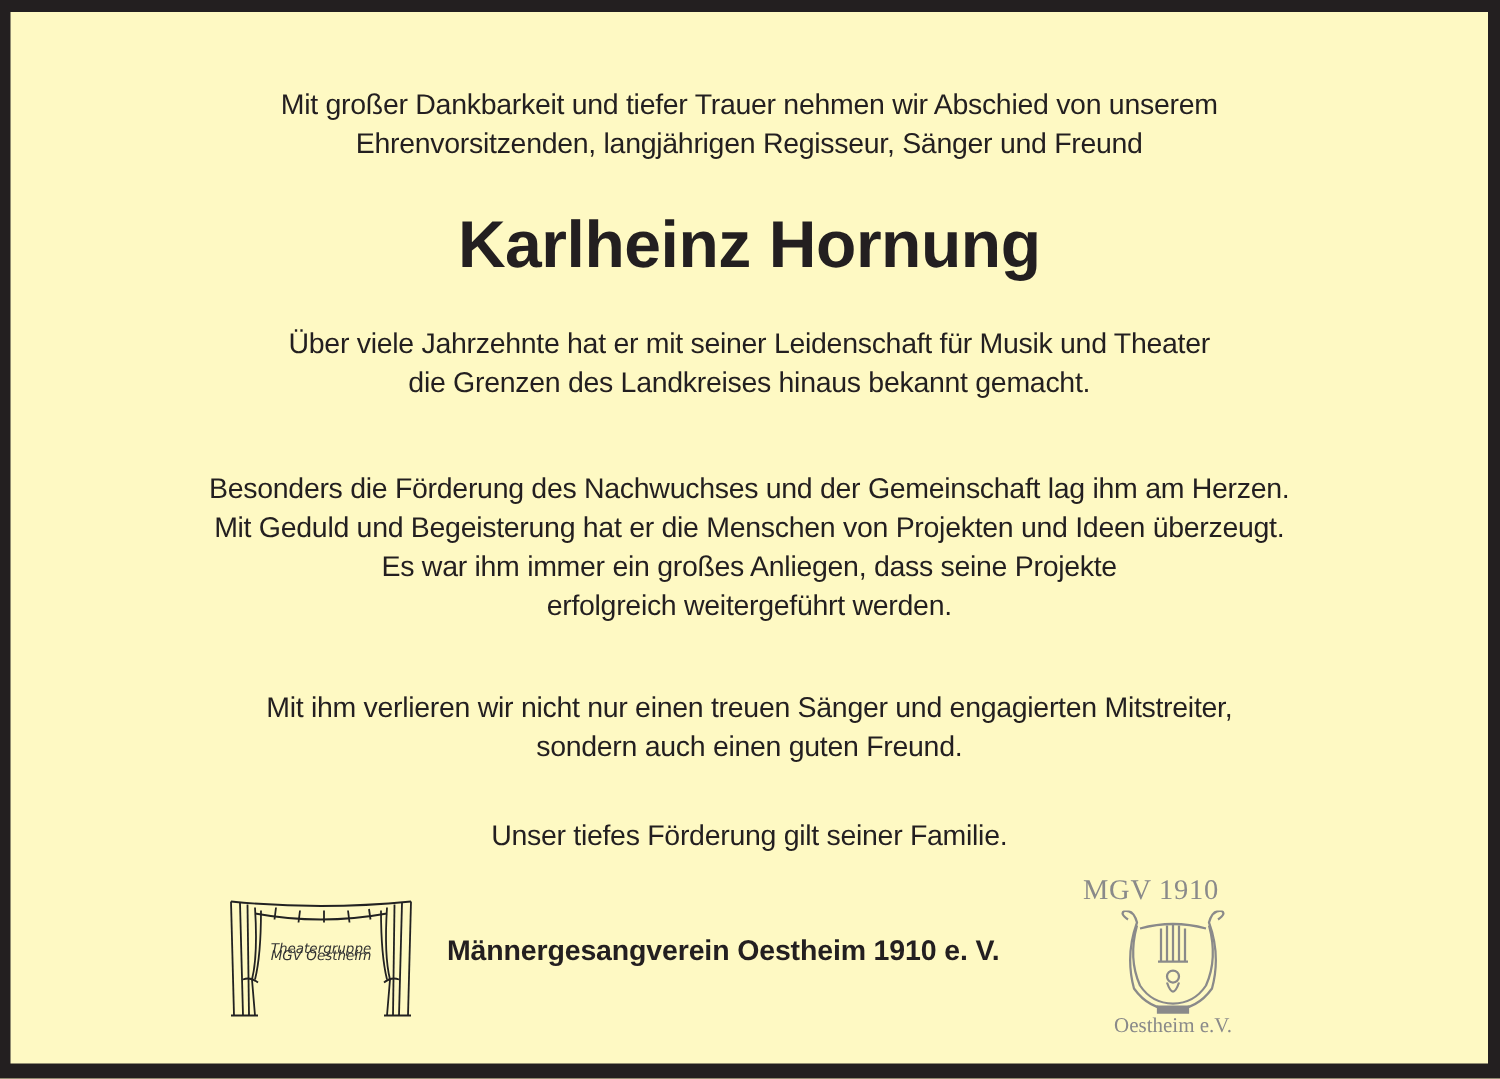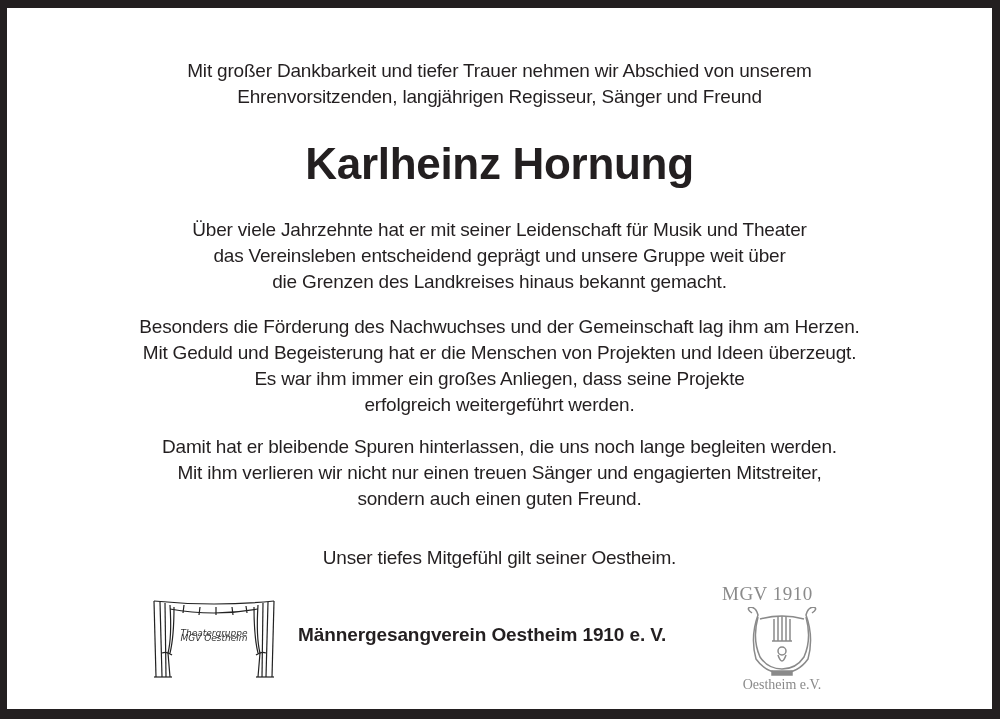--- a/index.html
+++ b/index.html
@@ -7,21 +7,21 @@
     width: 1000px; height: 719px;
     background: #231f20;
     position: relative;
     overflow: hidden;
     font-family: "Liberation Sans", "DejaVu Sans", sans-serif;
   }
   .page {
     position: absolute;
     left: 7px; top: 8px;
     width: 985px; height: 701px;
-    background: #ffffff;
+    background: #fef9c3;
     color: #231f20;
   }
   .block {
     position: absolute;
     left: 0; right: 0;
     text-align: center;
   }
   .line {
     display: block;
     white-space: nowrap;
@@ -103,42 +103,38 @@
 
   <div class="block intro">
     <span class="line">Mit großer Dankbarkeit und tiefer Trauer nehmen wir Abschied von unserem</span>
     <span class="line">Ehrenvorsitzenden, langjährigen Regisseur, Sänger und Freund</span>
   </div>
 
   <div class="block name">Karlheinz Hornung</div>
 
   <div class="block p1">
     <span class="line">Über viele Jahrzehnte hat er mit seiner Leidenschaft für Musik und Theater</span>
-    <span class="line">das Vereinsleben entscheidend geprägt und unsere Gruppe weit über</span>
     <span class="line">die Grenzen des Landkreises hinaus bekannt gemacht.</span>
   </div>
 
   <div class="block p2">
     <span class="line">Besonders die Förderung des Nachwuchses und der Gemeinschaft lag ihm am Herzen.</span>
     <span class="line">Mit Geduld und Begeisterung hat er die Menschen von Projekten und Ideen überzeugt.</span>
     <span class="line">Es war ihm immer ein großes Anliegen, dass seine Projekte</span>
     <span class="line">erfolgreich weitergeführt werden.</span>
   </div>
 
-  <div class="block p3">
-    <span class="line">Damit hat er bleibende Spuren hinterlassen, die uns noch lange begleiten werden.</span>
-  </div>
 
   <div class="block p4">
     <span class="line">Mit ihm verlieren wir nicht nur einen treuen Sänger und engagierten Mitstreiter,</span>
     <span class="line">sondern auch einen guten Freund.</span>
   </div>
 
   <div class="block p5">
-    <span class="line">Unser tiefes Mitgefühl gilt seiner Oestheim.</span>
+    <span class="line">Unser tiefes Förderung gilt seiner Familie.</span>
   </div>
 
   <div class="theater-logo">
     <svg width="128" height="84" viewBox="0 0 128 84">
       <g fill="none" stroke="#222" stroke-width="1.2">
 
         <path d="M4 4 Q64 10 124 4"></path>
         <path d="M20 12 Q64 20 108 12"></path>
         <path d="M34 8 L33 16 M50 10 L49 18 M66 10 L66 18 M82 10 L83 18 M96 9 L97 16"></path>
 

